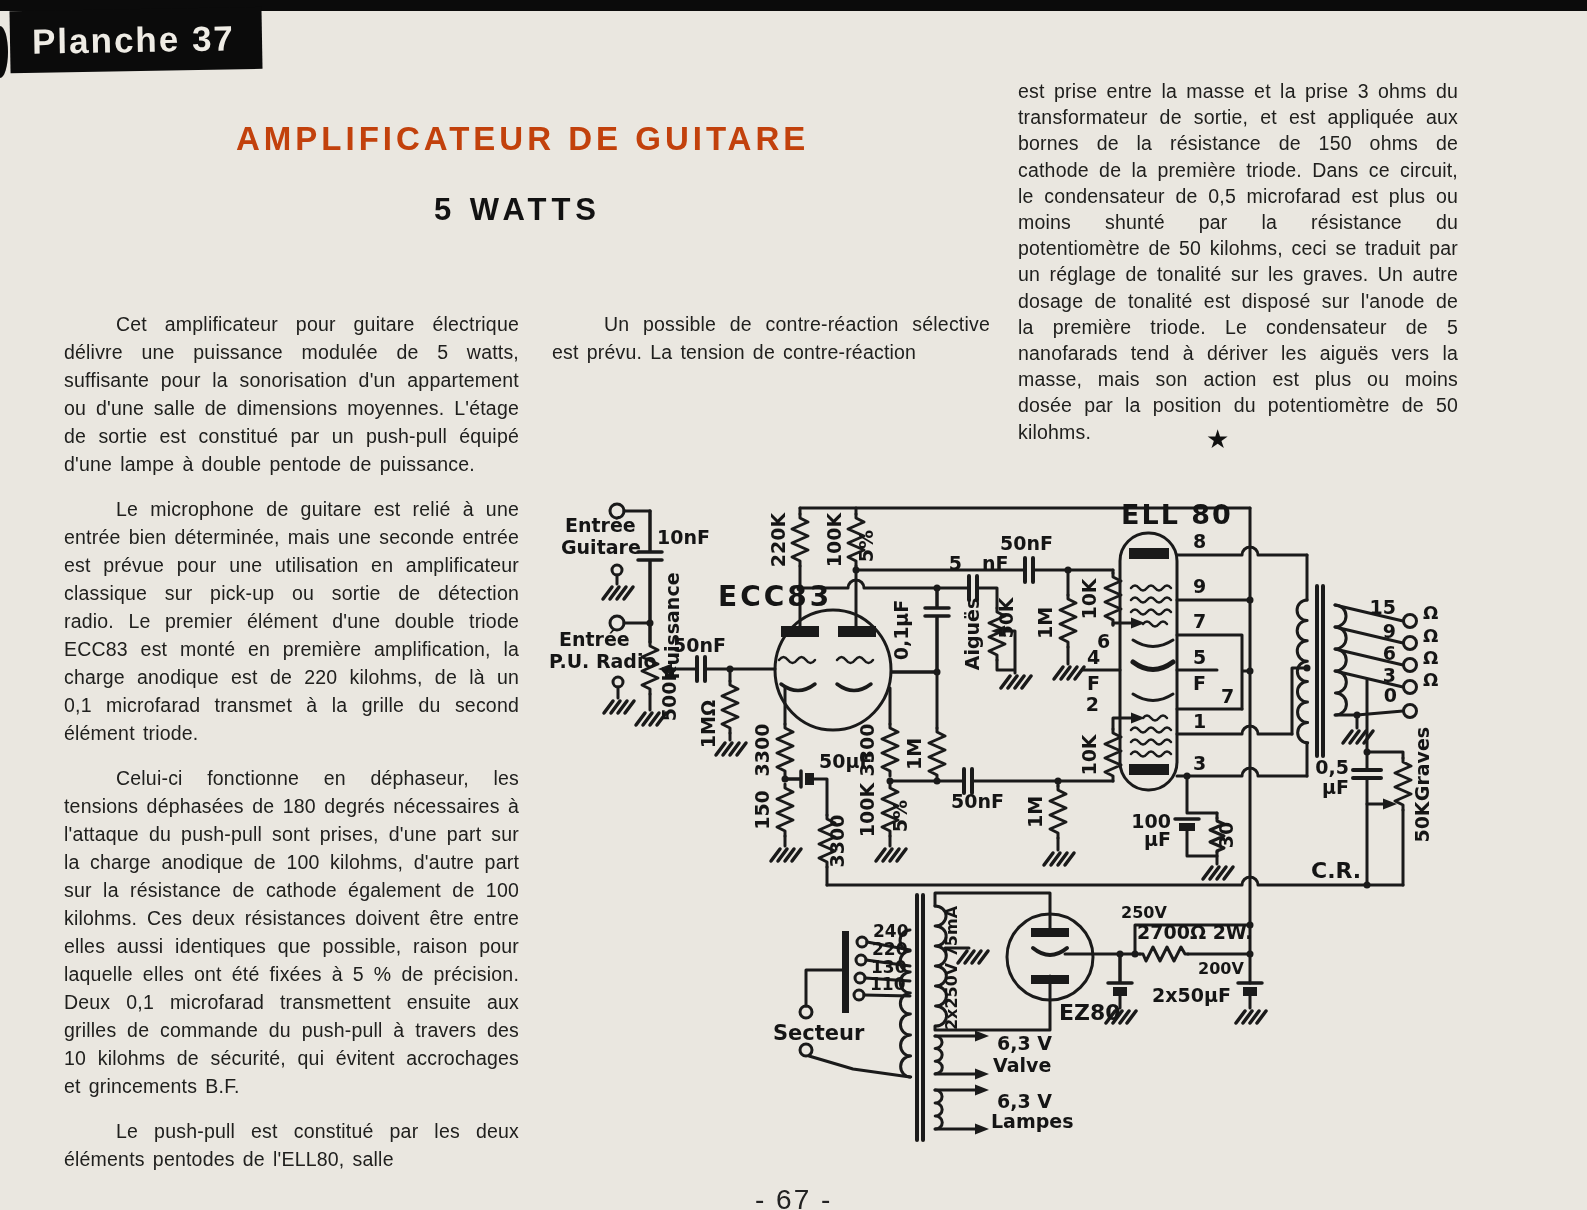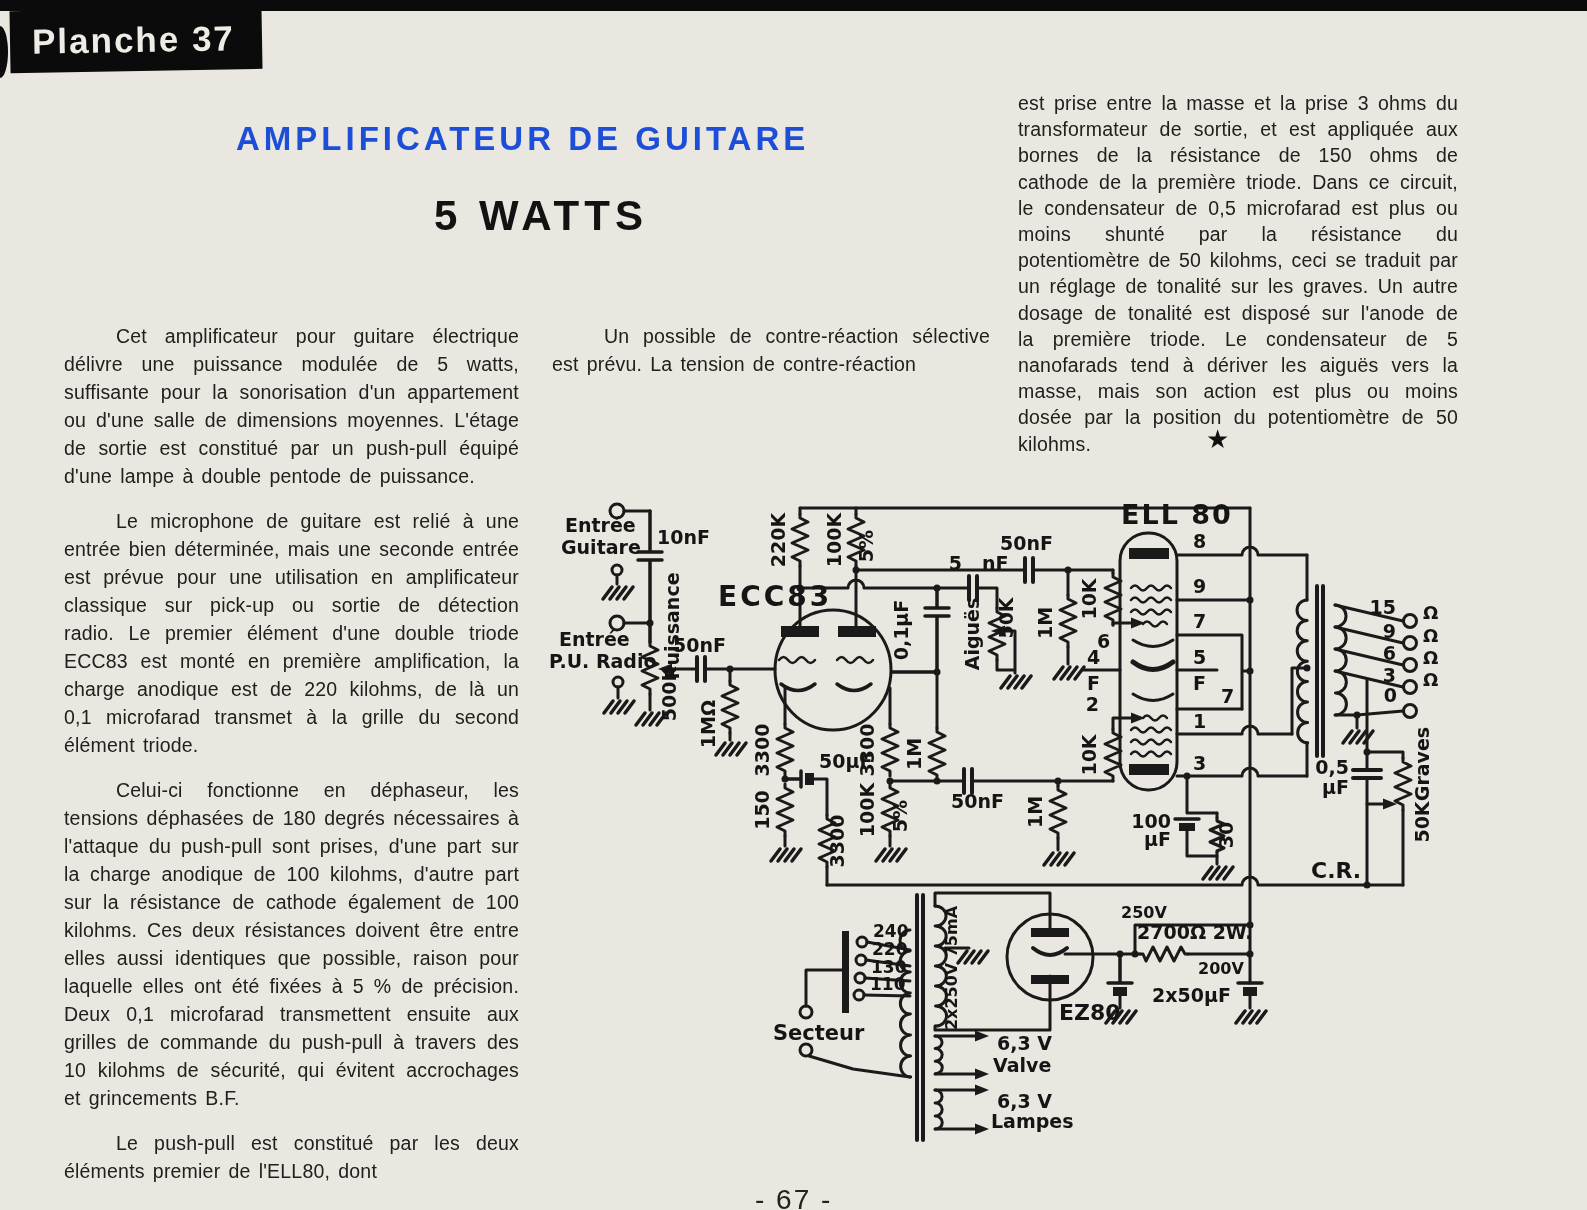--- a/index.html
+++ b/index.html
@@ -9,24 +9,24 @@
     font-family:"Liberation Sans", sans-serif;color:#1c1c1c;
   }
   .scan-strip{position:absolute;left:0;top:0;width:1587px;height:11px;background:#0b0b0b;}
   .edge-blob{position:absolute;left:-8px;top:26px;width:16px;height:52px;background:#0b0b0b;border-radius:50%;}
   .planche-box{
     position:absolute;left:10px;top:9px;width:252px;height:62px;background:#0b0b0b;
     display:flex;align-items:center;padding-left:22px;box-sizing:border-box;
     transform:rotate(-1deg);
   }
   .planche-box span{color:#efece5;font-size:35px;font-weight:bold;letter-spacing:2px;}
-  .title1{position:absolute;left:236px;top:120px;font-size:33px;font-weight:bold;letter-spacing:4px;color:#1d4ed8;}
-  .title2{position:absolute;left:434px;top:192px;font-size:42px;font-weight:bold;letter-spacing:5px;color:#121212;}
+  .title1{position:absolute;left:236px;top:120px;font-size:33px;font-weight:bold;letter-spacing:4px;color:#c2410c;}
+  .title2{position:absolute;left:434px;top:192px;font-size:31px;font-weight:bold;letter-spacing:5px;color:#121212;}
   .col{position:absolute;text-align:justify;font-size:19.5px;line-height:28px;word-spacing:2.5px;letter-spacing:0.2px;color:#20201e;}
-  .col p{margin:16px 0 17px 0;text-indent:52px;}
+  .col p{margin:4px 0 17px 0;text-indent:52px;}
   .col p.noindent{text-indent:0;}
   .col-left{left:64px;top:306px;width:455px;}
   .col-mid{left:552px;top:306px;width:438px;}
   .col-right{left:1018px;top:74px;width:440px;line-height:26.2px;}
   .star{position:absolute;left:1206px;top:424px;font-size:26px;color:#111;}
   .pageno{position:absolute;left:755px;top:1184px;font-size:28px;letter-spacing:2px;color:#222;}
   svg text{user-select:none;}
 </style>
 </head>
 <body>
@@ -38,21 +38,21 @@
   <span>Planche 37</span>
 </div>
 
 <div class="title1">AMPLIFICATEUR DE GUITARE</div>
 <div class="title2">5 WATTS</div>
 
 <div class="col col-left">
   <p>Cet amplificateur pour guitare électrique délivre une puissance modulée de 5 watts, suffisante pour la sonorisation d'un appartement ou d'une salle de dimensions moyennes. L'étage de sortie est constitué par un push-pull équipé d'une lampe à double pentode de puissance.</p>
   <p>Le microphone de guitare est relié à une entrée bien déterminée, mais une seconde entrée est prévue pour une utilisation en amplificateur classique sur pick-up ou sortie de détection radio. Le premier élément d'une double triode ECC83 est monté en première amplification, la charge anodique est de 220 kilohms, de là un 0,1 microfarad transmet à la grille du second élément triode.</p>
   <p>Celui-ci fonctionne en déphaseur, les tensions déphasées de 180 degrés nécessaires à l'attaque du push-pull sont prises, d'une part sur la charge anodique de 100 kilohms, d'autre part sur la résistance de cathode également de 100 kilohms. Ces deux résistances doivent être entre elles aussi identiques que possible, raison pour laquelle elles ont été fixées à 5 % de précision. Deux 0,1 microfarad transmettent ensuite aux grilles de commande du push-pull à travers des 10 kilohms de sécurité, qui évitent accrochages et grincements B.F.</p>
-  <p>Le push-pull est constitué par les deux éléments premier de l'ELL80, dont</p>
+  <p>Le push-pull est constitué par les deux éléments pentodes de l'ELL80, salle</p>
 </div>
 
 <div class="col col-mid">
   <p>Un possible de contre-réaction sélective est prévu. La tension de contre-réaction</p>
 </div>
 
 <div class="col col-right">
   <p class="noindent">est prise entre la masse et la prise 3 ohms du transformateur de sortie, et est appliquée aux bornes de la résistance de 150 ohms de cathode de la première triode. Dans ce circuit, le condensateur de 0,5 microfarad est plus ou moins shunté par la résistance du potentiomètre de 50 kilohms, ceci se traduit par un réglage de tonalité sur les graves. Un autre dosage de tonalité est disposé sur l'anode de la première triode. Le condensateur de 5 nanofarads tend à dériver les aiguës vers la masse, mais son action est plus ou moins dosée par la position du potentiomètre de 50 kilohms.</p>
 </div>
 

